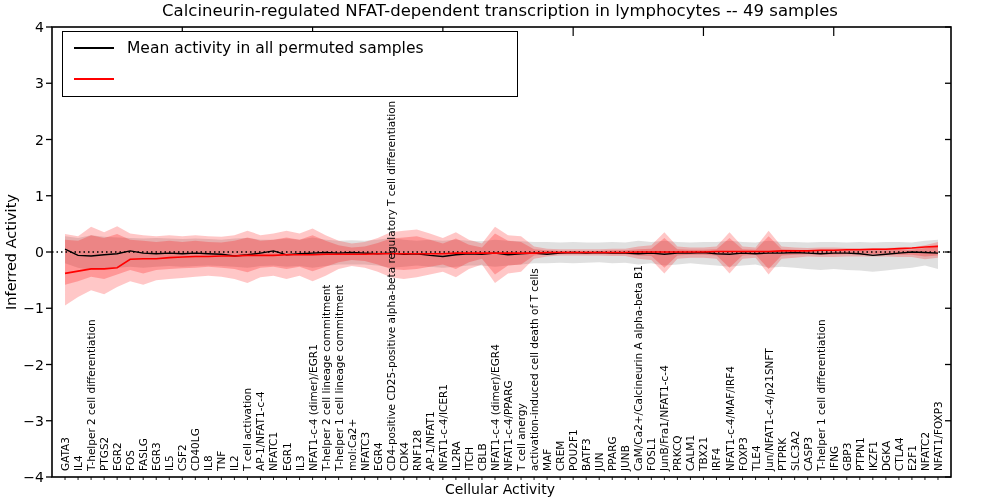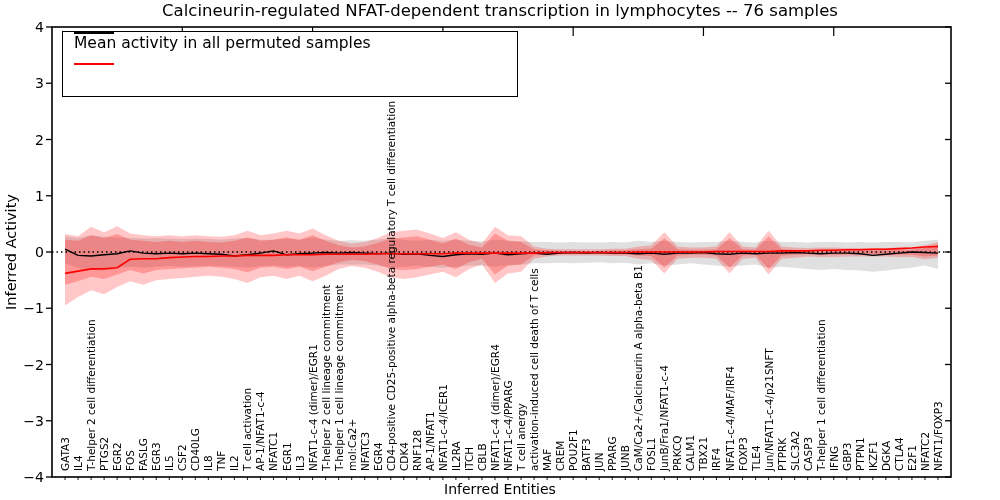--- a/index.html
+++ b/index.html
@@ -11,29 +11,29 @@
   .xlab-item{position:absolute;height:12px;line-height:12px;font-size:10.5px;
              white-space:nowrap;transform:rotate(-90deg);transform-origin:0 100%;z-index:3;}
   .ytick-label{position:absolute;width:34px;text-align:right;font-size:14px;
                line-height:14px;z-index:3;}
   .ylabel{position:absolute;width:150px;height:16px;left:-64px;top:244px;text-align:center;
           font-size:14.5px;transform:rotate(-90deg);z-index:3;}
   .xlabel{position:absolute;left:0;top:481px;width:1000px;text-align:center;
           font-size:14px;z-index:3;}
   .legend{position:absolute;left:62px;top:31px;width:456px;height:66px;
           border:1.8px solid #000;background:#fff;box-sizing:border-box;z-index:5;}
-  .legend-row{display:flex;height:31px;padding-left:11px;flex-direction:column;}
+  .legend-row{display:flex;align-items:center;height:31px;padding-left:11px;}
   .legend-line{display:inline-block;width:40px;height:2px;margin-right:13px;flex:0 0 auto;}
   .legend-label{font-size:15.5px;white-space:nowrap;}
 </style>
 </head>
 <body>
 
 <div class="fig">
-  <div class="title">Calcineurin-regulated NFAT-dependent transcription in lymphocytes -- 76 samples</div>
+  <div class="title">Calcineurin-regulated NFAT-dependent transcription in lymphocytes -- 49 samples</div>
 
   <svg class="plot-svg" width="1000" height="500">
       <polygon points="65.02898550724638,236.25 78.05797101449275,237.9375 91.08695652173913,235.125 104.1159420289855,236.8125 117.14492753623189,237.375 130.17391304347825,237.9375 143.20289855072463,238.5 156.231884057971,237.9375 169.26086956521738,238.5 182.28985507246378,239.0625 195.31884057971016,238.5 208.34782608695653,239.0625 221.3768115942029,239.625 234.40579710144928,238.5 247.43478260869566,237.9375 260.463768115942,239.625 273.4927536231884,239.625 286.52173913043475,238.5 299.5507246376811,239.625 312.57971014492756,237.375 325.60869565217394,239.625 338.6376811594203,240.75 351.6666666666667,240.1875 364.69565217391306,240.75 377.72463768115944,239.625 390.7536231884058,237.9375 403.7826086956522,239.625 416.81159420289856,240.75 429.84057971014494,239.625 442.8695652173913,240.75 455.8985507246377,239.625 468.92753623188406,240.75 481.95652173913044,241.3125 494.9855072463768,239.625 508.0144927536232,240.75 521.0434782608695,241.3125 534.072463768116,241.875 547.1014492753623,241.875 560.1304347826087,242.4375 573.1594202898551,241.875 586.1884057971015,242.4375 599.2173913043479,242.4375 612.2463768115942,241.875 625.2753623188406,242.4375 638.304347826087,240.75 651.3333333333334,241.875 664.3623188405797,240.75 677.3913043478261,241.875 690.4202898550725,242.4375 703.4492753623189,241.875 716.4782608695652,241.875 729.5072463768116,240.75 742.536231884058,241.875 755.5652173913044,242.4375 768.5942028985507,240.75 781.6231884057971,241.875 794.6521739130435,241.875 807.6811594202899,242.4375 820.7101449275362,241.875 833.7391304347826,241.875 846.768115942029,242.4375 859.7971014492754,241.875 872.8260869565217,242.4375 885.8550724637681,241.875 898.8840579710145,241.875 911.9130434782609,242.4375 924.9420289855072,240.75 937.9710144927536,239.625 937.9710144927536,268.875 924.9420289855072,265.5 911.9130434782609,267.75 898.8840579710145,268.875 885.8550724637681,270.5625 872.8260869565217,271.6875 859.7971014492754,270.5625 846.768115942029,270 833.7391304347826,268.875 820.7101449275362,270 807.6811594202899,268.875 794.6521739130435,267.75 781.6231884057971,266.625 768.5942028985507,267.75 755.5652173913044,264.375 742.536231884058,265.5 729.5072463768116,266.625 716.4782608695652,265.5 703.4492753623189,264.375 690.4202898550725,263.25 677.3913043478261,264.375 664.3623188405797,265.5 651.3333333333334,263.25 638.304347826087,264.375 625.2753623188406,262.6875 612.2463768115942,263.25 599.2173913043479,262.125 586.1884057971015,262.6875 573.1594202898551,263.25 560.1304347826087,262.6875 547.1014492753623,263.25 534.072463768116,263.25 521.0434782608695,264.375 508.0144927536232,265.5 494.9855072463768,266.625 481.95652173913044,265.5 468.92753623188406,265.5 455.8985507246377,266.625 442.8695652173913,267.75 429.84057971014494,266.625 416.81159420289856,265.5 403.7826086956522,266.625 390.7536231884058,267.75 377.72463768115944,265.5 364.69565217391306,264.375 351.6666666666667,264.375 338.6376811594203,264.375 325.60869565217394,266.0625 312.57971014492756,267.75 299.5507246376811,266.0625 286.52173913043475,266.625 273.4927536231884,265.5 260.463768115942,266.0625 247.43478260869566,267.75 234.40579710144928,266.625 221.3768115942029,266.0625 208.34782608695653,265.5 195.31884057971016,266.0625 182.28985507246378,266.625 169.26086956521738,266.0625 156.231884057971,266.625 143.20289855072463,267.75 130.17391304347825,266.625 117.14492753623189,267.75 104.1159420289855,268.875 91.08695652173913,270 78.05797101449275,267.75 65.02898550724638,263.25" fill="#bbbbbb" fill-opacity="0.45" stroke="none"></polygon>
       <polygon points="65.02898550724638,234 78.05797101449275,236.25 91.08695652173913,226.6875 104.1159420289855,232.3125 117.14492753623189,226.125 130.17391304347825,233.4375 143.20289855072463,235.125 156.231884057971,236.25 169.26086956521738,235.125 182.28985507246378,236.25 195.31884057971016,235.125 208.34782608695653,236.25 221.3768115942029,236.8125 234.40579710144928,235.125 247.43478260869566,230.625 260.463768115942,235.125 273.4927536231884,233.4375 286.52173913043475,230.625 299.5507246376811,233.4375 312.57971014492756,228.375 325.60869565217394,235.125 338.6376811594203,240.75 351.6666666666667,243.5625 364.69565217391306,241.875 377.72463768115944,237.9375 390.7536231884058,232.3125 403.7826086956522,230.625 416.81159420289856,229.5 429.84057971014494,233.4375 442.8695652173913,237.9375 455.8985507246377,232.3125 468.92753623188406,239.625 481.95652173913044,243.5625 494.9855072463768,226.6875 508.0144927536232,235.125 521.0434782608695,236.25 534.072463768116,246.375 547.1014492753623,248.625 560.1304347826087,249.1875 573.1594202898551,249.1875 586.1884057971015,249.1875 599.2173913043479,249.1875 612.2463768115942,248.625 625.2753623188406,248.625 638.304347826087,246.375 651.3333333333334,245.25 664.3623188405797,232.3125 677.3913043478261,246.375 690.4202898550725,247.5 703.4492753623189,247.5 716.4782608695652,246.375 729.5072463768116,232.3125 742.536231884058,246.375 755.5652173913044,247.5 768.5942028985507,230.625 781.6231884057971,246.375 794.6521739130435,247.5 807.6811594202899,248.0625 820.7101449275362,247.5 833.7391304347826,247.5 846.768115942029,248.0625 859.7971014492754,248.0625 872.8260869565217,248.0625 885.8550724637681,248.0625 898.8840579710145,247.5 911.9130434782609,247.5 924.9420289855072,245.25 937.9710144927536,241.875 937.9710144927536,257.625 924.9420289855072,259.3125 911.9130434782609,257.0625 898.8840579710145,257.0625 885.8550724637681,256.5 872.8260869565217,256.5 859.7971014492754,256.5 846.768115942029,256.5 833.7391304347826,257.0625 820.7101449275362,257.0625 807.6811594202899,256.5 794.6521739130435,257.625 781.6231884057971,258.75 768.5942028985507,274.5 755.5652173913044,257.625 742.536231884058,258.75 729.5072463768116,273.375 716.4782608695652,258.75 703.4492753623189,257.625 690.4202898550725,257.625 677.3913043478261,258.75 664.3623188405797,273.375 651.3333333333334,259.875 638.304347826087,258.75 625.2753623188406,255.9375 612.2463768115942,255.9375 599.2173913043479,255.375 586.1884057971015,255.375 573.1594202898551,255.375 560.1304347826087,255.375 547.1014492753623,256.5 534.072463768116,258.75 521.0434782608695,271.6875 508.0144927536232,273.375 494.9855072463768,282.9375 481.95652173913044,264.375 468.92753623188406,268.875 455.8985507246377,277.3125 442.8695652173913,271.6875 429.84057971014494,274.5 416.81159420289856,277.3125 403.7826086956522,279 390.7536231884058,277.3125 377.72463768115944,271.6875 364.69565217391306,267.75 351.6666666666667,266.0625 338.6376811594203,268.875 325.60869565217394,275.625 312.57971014492756,281.25 299.5507246376811,275.625 286.52173913043475,279 273.4927536231884,275.625 260.463768115942,277.3125 247.43478260869566,282.9375 234.40579710144928,279 221.3768115942029,276.75 208.34782608695653,275.625 195.31884057971016,276.75 182.28985507246378,277.875 169.26086956521738,279 156.231884057971,280.125 143.20289855072463,284.625 130.17391304347825,281.25 117.14492753623189,286.875 104.1159420289855,294.1875 91.08695652173913,290.25 78.05797101449275,297 65.02898550724638,305.4375" fill="#ff0000" fill-opacity="0.22" stroke="none"></polygon>
       <polygon points="65.02898550724638,239.625 78.05797101449275,240.75 91.08695652173913,235.125 104.1159420289855,237.9375 117.14492753623189,234 130.17391304347825,239.625 143.20289855072463,240.75 156.231884057971,241.875 169.26086956521738,240.75 182.28985507246378,241.875 195.31884057971016,240.75 208.34782608695653,241.875 221.3768115942029,242.4375 234.40579710144928,240.75 247.43478260869566,237.375 260.463768115942,240.75 273.4927536231884,239.625 286.52173913043475,237.375 299.5507246376811,239.625 312.57971014492756,235.125 325.60869565217394,240.75 338.6376811594203,245.25 351.6666666666667,247.5 364.69565217391306,246.375 377.72463768115944,243 390.7536231884058,238.5 403.7826086956522,237.375 416.81159420289856,236.25 429.84057971014494,239.625 442.8695652173913,243.5625 455.8985507246377,238.5 468.92753623188406,244.6875 481.95652173913044,247.5 494.9855072463768,233.4375 508.0144927536232,240.75 521.0434782608695,241.875 534.072463768116,249.1875 547.1014492753623,250.3125 560.1304347826087,250.875 573.1594202898551,250.875 586.1884057971015,250.875 599.2173913043479,250.875 612.2463768115942,250.3125 625.2753623188406,250.3125 638.304347826087,249.1875 651.3333333333334,248.625 664.3623188405797,237.9375 677.3913043478261,249.1875 690.4202898550725,249.75 703.4492753623189,249.75 716.4782608695652,249.1875 729.5072463768116,237.9375 742.536231884058,249.1875 755.5652173913044,249.75 768.5942028985507,236.25 781.6231884057971,249.1875 794.6521739130435,249.75 807.6811594202899,250.3125 820.7101449275362,249.75 833.7391304347826,249.75 846.768115942029,250.3125 859.7971014492754,250.3125 872.8260869565217,250.3125 885.8550724637681,250.3125 898.8840579710145,249.75 911.9130434782609,249.75 924.9420289855072,248.0625 937.9710144927536,245.25 937.9710144927536,255.375 924.9420289855072,256.5 911.9130434782609,254.8125 898.8840579710145,254.8125 885.8550724637681,254.25 872.8260869565217,254.25 859.7971014492754,254.25 846.768115942029,254.25 833.7391304347826,254.8125 820.7101449275362,254.8125 807.6811594202899,254.25 794.6521739130435,254.8125 781.6231884057971,255.375 768.5942028985507,268.875 755.5652173913044,254.8125 742.536231884058,255.375 729.5072463768116,267.75 716.4782608695652,255.375 703.4492753623189,254.8125 690.4202898550725,254.8125 677.3913043478261,255.375 664.3623188405797,267.75 651.3333333333334,255.9375 638.304347826087,255.375 625.2753623188406,254.25 612.2463768115942,254.25 599.2173913043479,253.6875 586.1884057971015,253.6875 573.1594202898551,253.6875 560.1304347826087,253.6875 547.1014492753623,254.25 534.072463768116,255.375 521.0434782608695,264.375 508.0144927536232,265.5 494.9855072463768,274.5 481.95652173913044,258.75 468.92753623188406,262.125 455.8985507246377,268.875 442.8695652173913,264.375 429.84057971014494,266.625 416.81159420289856,268.875 403.7826086956522,270 390.7536231884058,268.875 377.72463768115944,264.375 364.69565217391306,261 351.6666666666667,259.875 338.6376811594203,262.125 325.60869565217394,266.625 312.57971014492756,271.125 299.5507246376811,266.625 286.52173913043475,268.875 273.4927536231884,266.625 260.463768115942,267.75 247.43478260869566,272.25 234.40579710144928,268.875 221.3768115942029,267.75 208.34782608695653,266.625 195.31884057971016,267.75 182.28985507246378,268.3125 169.26086956521738,268.875 156.231884057971,270 143.20289855072463,273.375 130.17391304347825,270 117.14492753623189,274.5 104.1159420289855,279 91.08695652173913,276.75 78.05797101449275,281.25 65.02898550724638,284.625" fill="#ff0000" fill-opacity="0.24" stroke="none"></polygon>
       <line x1="52" y1="252" x2="951" y2="252" stroke="#000000" stroke-width="1.4" stroke-dasharray="1.5 3"></line>
       <polyline points="65.02898550724638,249.1875 78.05797101449275,255.375 91.08695652173913,255.9375 104.1159420289855,254.8125 117.14492753623189,253.6875 130.17391304347825,250.875 143.20289855072463,253.125 156.231884057971,253.6875 169.26086956521738,253.125 182.28985507246378,253.6875 195.31884057971016,253.125 208.34782608695653,253.6875 221.3768115942029,254.25 234.40579710144928,255.9375 247.43478260869566,254.8125 260.463768115942,253.125 273.4927536231884,250.875 286.52173913043475,254.8125 299.5507246376811,253.6875 312.57971014492756,253.125 325.60869565217394,252.5625 338.6376811594203,253.125 351.6666666666667,252.5625 364.69565217391306,253.125 377.72463768115944,253.6875 390.7536231884058,253.125 403.7826086956522,254.25 416.81159420289856,253.6875 429.84057971014494,255.375 442.8695652173913,256.5 455.8985507246377,254.8125 468.92753623188406,253.6875 481.95652173913044,254.25 494.9855072463768,253.125 508.0144927536232,254.8125 521.0434782608695,253.6875 534.072463768116,253.125 547.1014492753623,254.25 560.1304347826087,253.125 573.1594202898551,252.5625 586.1884057971015,253.125 599.2173913043479,252.5625 612.2463768115942,253.125 625.2753623188406,253.125 638.304347826087,253.6875 651.3333333333334,253.125 664.3623188405797,254.25 677.3913043478261,253.125 690.4202898550725,253.125 703.4492753623189,252.5625 716.4782608695652,253.6875 729.5072463768116,254.25 742.536231884058,253.125 755.5652173913044,253.6875 768.5942028985507,253.125 781.6231884057971,253.125 794.6521739130435,252.5625 807.6811594202899,253.125 820.7101449275362,253.6875 833.7391304347826,253.125 846.768115942029,253.125 859.7971014492754,253.6875 872.8260869565217,255.375 885.8550724637681,254.25 898.8840579710145,253.125 911.9130434782609,252 924.9420289855072,252.5625 937.9710144927536,253.125" fill="none" stroke="#000000" stroke-width="1.4"></polyline>
       <polyline points="65.02898550724638,273.375 78.05797101449275,271.125 91.08695652173913,268.875 104.1159420289855,268.875 117.14492753623189,267.75 130.17391304347825,259.3125 143.20289855072463,258.75 156.231884057971,258.75 169.26086956521738,257.625 182.28985507246378,257.0625 195.31884057971016,256.5 208.34782608695653,256.5 221.3768115942029,255.9375 234.40579710144928,255.9375 247.43478260869566,255.375 260.463768115942,255.375 273.4927536231884,255.375 286.52173913043475,254.8125 299.5507246376811,254.8125 312.57971014492756,254.8125 325.60869565217394,254.25 338.6376811594203,254.25 351.6666666666667,254.25 364.69565217391306,254.25 377.72463768115944,253.6875 390.7536231884058,253.6875 403.7826086956522,253.6875 416.81159420289856,253.6875 429.84057971014494,253.6875 442.8695652173913,253.6875 455.8985507246377,253.125 468.92753623188406,253.125 481.95652173913044,253.125 494.9855072463768,253.125 508.0144927536232,253.125 521.0434782608695,253.125 534.072463768116,253.125 547.1014492753623,252.5625 560.1304347826087,252.5625 573.1594202898551,252.5625 586.1884057971015,252.5625 599.2173913043479,252.5625 612.2463768115942,252.5625 625.2753623188406,252.5625 638.304347826087,252 651.3333333333334,252 664.3623188405797,252 677.3913043478261,252 690.4202898550725,252 703.4492753623189,252 716.4782608695652,251.4375 729.5072463768116,251.4375 742.536231884058,251.4375 755.5652173913044,251.4375 768.5942028985507,251.4375 781.6231884057971,250.875 794.6521739130435,250.875 807.6811594202899,250.875 820.7101449275362,250.3125 833.7391304347826,250.3125 846.768115942029,249.75 859.7971014492754,249.75 872.8260869565217,249.1875 885.8550724637681,249.1875 898.8840579710145,248.625 911.9130434782609,248.0625 924.9420289855072,246.9375 937.9710144927536,246.375" fill="none" stroke="#ff0000" stroke-width="1.6"></polyline>
       <rect x="52" y="27" width="899" height="450" fill="none" stroke="#000" stroke-width="1.6"></rect>
       <line x1="46" y1="477" x2="52" y2="477" stroke="#000" stroke-width="1.3"></line>
@@ -206,21 +206,21 @@
       <div class="xlab-item" style="left: 865.797px; top: 459px;">PTPN1</div>
       <div class="xlab-item" style="left: 878.826px; top: 459px;">IKZF1</div>
       <div class="xlab-item" style="left: 891.855px; top: 459px;">DGKA</div>
       <div class="xlab-item" style="left: 904.884px; top: 459px;">CTLA4</div>
       <div class="xlab-item" style="left: 917.913px; top: 459px;">E2F1</div>
       <div class="xlab-item" style="left: 930.942px; top: 459px;">NFATC2</div>
       <div class="xlab-item" style="left: 943.971px; top: 459px;">NFAT1/FOXP3</div>
     </div>
 
   <div class="ylabel">Inferred Activity</div>
-  <div class="xlabel">Inferred Entities</div>
+  <div class="xlabel">Cellular Activity</div>
 
   <div class="legend">
     <div class="legend-row">
       <span class="legend-line" style="background: rgb(0, 0, 0);"></span>
       <span class="legend-label">Mean activity in all permuted samples</span>
     </div>
     <div class="legend-row">
       <span class="legend-line" style="background: rgb(255, 0, 0);"></span>
     </div>
   </div>

